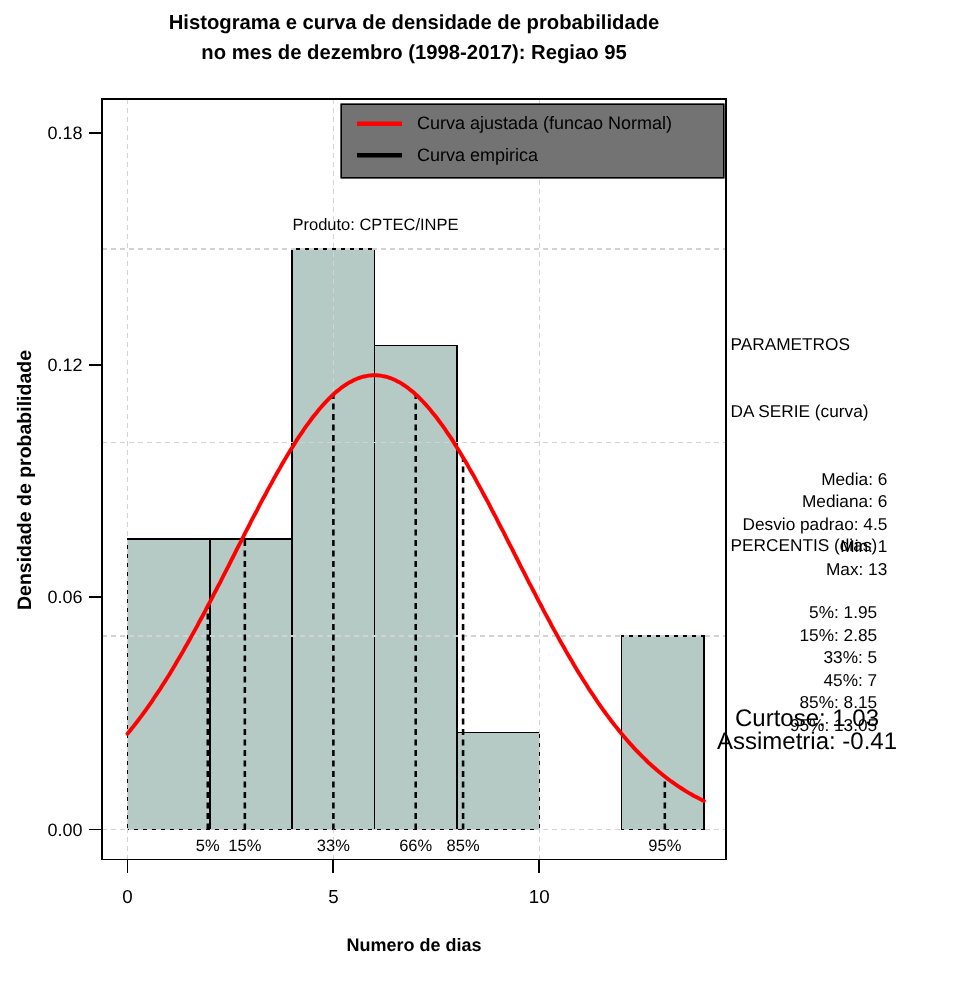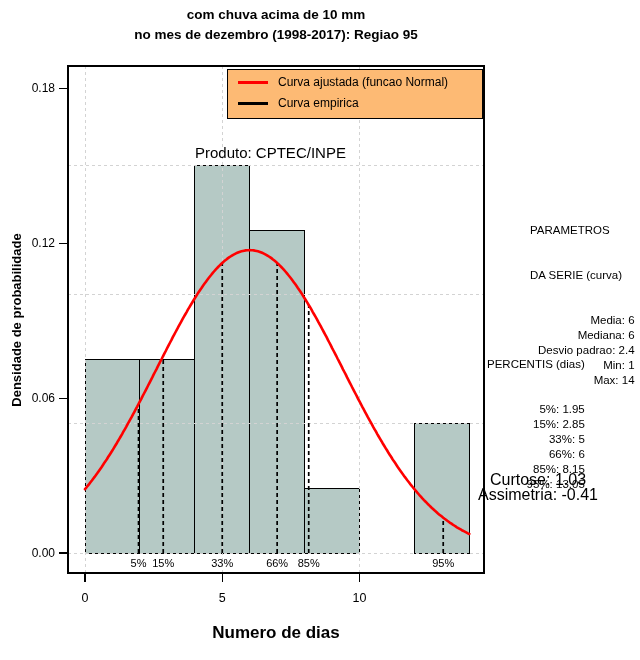--- a/index.html
+++ b/index.html
@@ -2,35 +2,35 @@
 <html><head>
 <meta charset="utf-8">
 <style>
   html,body{margin:0;padding:0;background:#ffffff;}
   body{width:640px;height:660px;position:relative;overflow:hidden;
        font-family:"Liberation Sans","DejaVu Sans",sans-serif;color:#000;}
   .abs{position:absolute;}
   #chart-svg{position:absolute;left:0;top:0;}
   .title-block{left:68px;top:5px;width:416px;text-align:center;
                font-weight:bold;font-size:13.5px;line-height:20px;}
-  .annotation{left:195px;top:144px;font-size:15px;}
-  .legend-box{left:227px;top:69px;width:256px;height:50px;background:#fdba74;
+  .annotation{left:195px;top:144px;font-size:11px;}
+  .legend-box{left:227px;top:69px;width:256px;height:50px;background:#737373;
               border:1px solid #000;box-sizing:border-box;}
   .legend-row{display:flex;align-items:center;height:18px;margin-top:3px;}
   .legend-swatch{display:inline-block;width:30px;height:0;border-top-style:solid;
                  border-top-width:3px;margin-left:10px;margin-right:10px;}
   .legend-label{font-size:12px;white-space:nowrap;}
   .side{font-size:11.5px;line-height:15px;white-space:pre;}
   .side .indent{padding-left:8px;text-align:right;}
-  .params-block{left:487px;top:193px;margin-left:43px;}
+  .params-block{left:487px;top:193px;}
   .percentis-block{left:487px;top:327px;}
   .kurt-block{left:468px;top:472px;width:140px;text-align:center;
               font-size:16px;line-height:15px;}
   .x-axis-label{left:68px;top:623px;width:416px;text-align:center;
-                font-weight:bold;font-size:17px;}
+                font-weight:bold;font-size:12px;}
   .y-axis-label{left:16px;top:320px;transform:translate(-50%,-50%) rotate(-90deg);
                 font-weight:bold;font-size:13px;white-space:nowrap;}
 </style>
 </head>
 <body>
 
 <svg id="chart-svg" width="640" height="660" viewBox="0 0 640 660">
     <rect x="85" y="359.4175" width="54.900000000000006" height="193.58249999999998" fill="#B5C9C5" stroke="#000000" stroke-width="1" shape-rendering="crispEdges"></rect>
     <rect x="139.9" y="359.4175" width="54.900000000000006" height="193.58249999999998" fill="#B5C9C5" stroke="#000000" stroke-width="1" shape-rendering="crispEdges"></rect>
     <rect x="194.8" y="165.83500000000004" width="54.89999999999998" height="387.16499999999996" fill="#B5C9C5" stroke="#000000" stroke-width="1" shape-rendering="crispEdges"></rect>
@@ -68,46 +68,46 @@
     <text x="55" y="92.40200000000004" text-anchor="end" font-size="12px" font-family="Liberation Sans, DejaVu Sans, sans-serif">0.18</text>
     <line x1="85" y1="573" x2="85" y2="582" stroke="#000000" stroke-width="1.2" shape-rendering="crispEdges"></line>
     <text x="85" y="602" text-anchor="middle" font-size="12.5px" font-family="Liberation Sans, DejaVu Sans, sans-serif">0</text>
     <line x1="222.25" y1="573" x2="222.25" y2="582" stroke="#000000" stroke-width="1.2" shape-rendering="crispEdges"></line>
     <text x="222.25" y="602" text-anchor="middle" font-size="12.5px" font-family="Liberation Sans, DejaVu Sans, sans-serif">5</text>
     <line x1="359.5" y1="573" x2="359.5" y2="582" stroke="#000000" stroke-width="1.2" shape-rendering="crispEdges"></line>
     <text x="359.5" y="602" text-anchor="middle" font-size="12.5px" font-family="Liberation Sans, DejaVu Sans, sans-serif">10</text>
   </svg>
 
 <div class="abs title-block">
-  <div>com chuva acima de 10 mm</div>
+  <div>Histograma e curva de densidade de probabilidade</div>
   <div>no mes de dezembro (1998-2017): Regiao 95</div>
 </div>
 
 <div class="abs legend-box">
   <div class="legend-row">
     <span class="legend-swatch" id="swatch-0" style="border-top-color: rgb(255, 0, 0);"></span>
     <span class="legend-label">Curva ajustada (funcao Normal)</span>
   </div>
   <div class="legend-row">
     <span class="legend-swatch" id="swatch-1" style="border-top-color: rgb(0, 0, 0);"></span>
     <span class="legend-label">Curva empirica</span>
   </div>
 </div>
 
 <div class="abs annotation">Produto: CPTEC/INPE</div>
 
 <div class="abs side params-block">
   <div>PARAMETROS</div>
   <div>DA SERIE (curva)</div>
-  <div id="params-lines"><div class="indent">Media: 6</div><div class="indent">Mediana: 6</div><div class="indent">Desvio padrao: 2.4</div><div class="indent">Min: 1</div><div class="indent">Max: 14</div></div>
+  <div id="params-lines"><div class="indent">Media: 6</div><div class="indent">Mediana: 6</div><div class="indent">Desvio padrao: 4.5</div><div class="indent">Min: 1</div><div class="indent">Max: 13</div></div>
 </div>
 
 <div class="abs side percentis-block">
   <div>PERCENTIS (dias)</div>
-  <div id="percentis-lines"><div class="indent">5%: 1.95</div><div class="indent">15%: 2.85</div><div class="indent">33%: 5</div><div class="indent">66%: 6</div><div class="indent">85%: 8.15</div><div class="indent">95%: 13.05</div></div>
+  <div id="percentis-lines"><div class="indent">5%: 1.95</div><div class="indent">15%: 2.85</div><div class="indent">33%: 5</div><div class="indent">45%: 7</div><div class="indent">85%: 8.15</div><div class="indent">95%: 13.05</div></div>
 </div>
 
 <div class="abs kurt-block">
   <div>Curtose: 1.03</div>
   <div>Assimetria: -0.41</div>
 </div>
 
 <div class="abs x-axis-label">Numero de dias</div>
 <div class="abs y-axis-label">Densidade de probabilidade</div>
 

